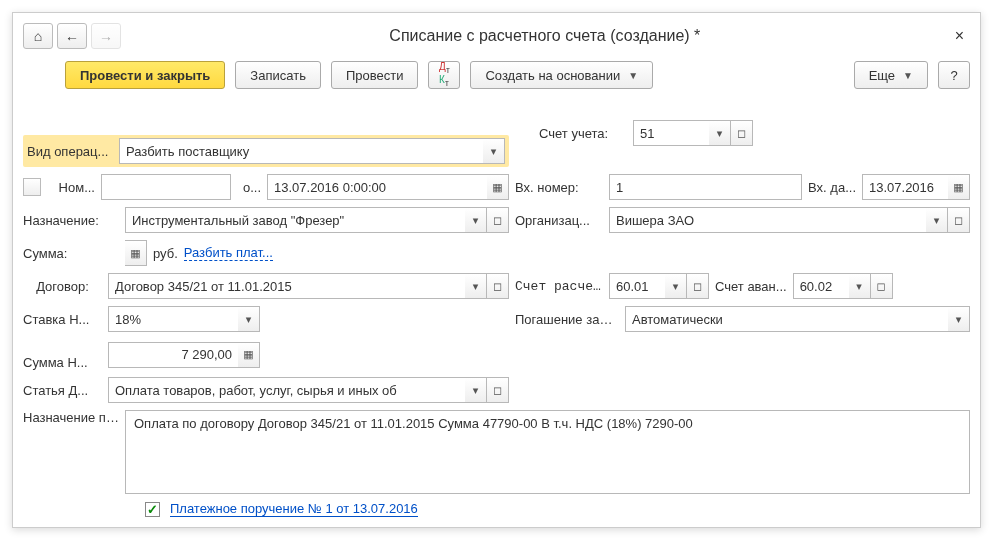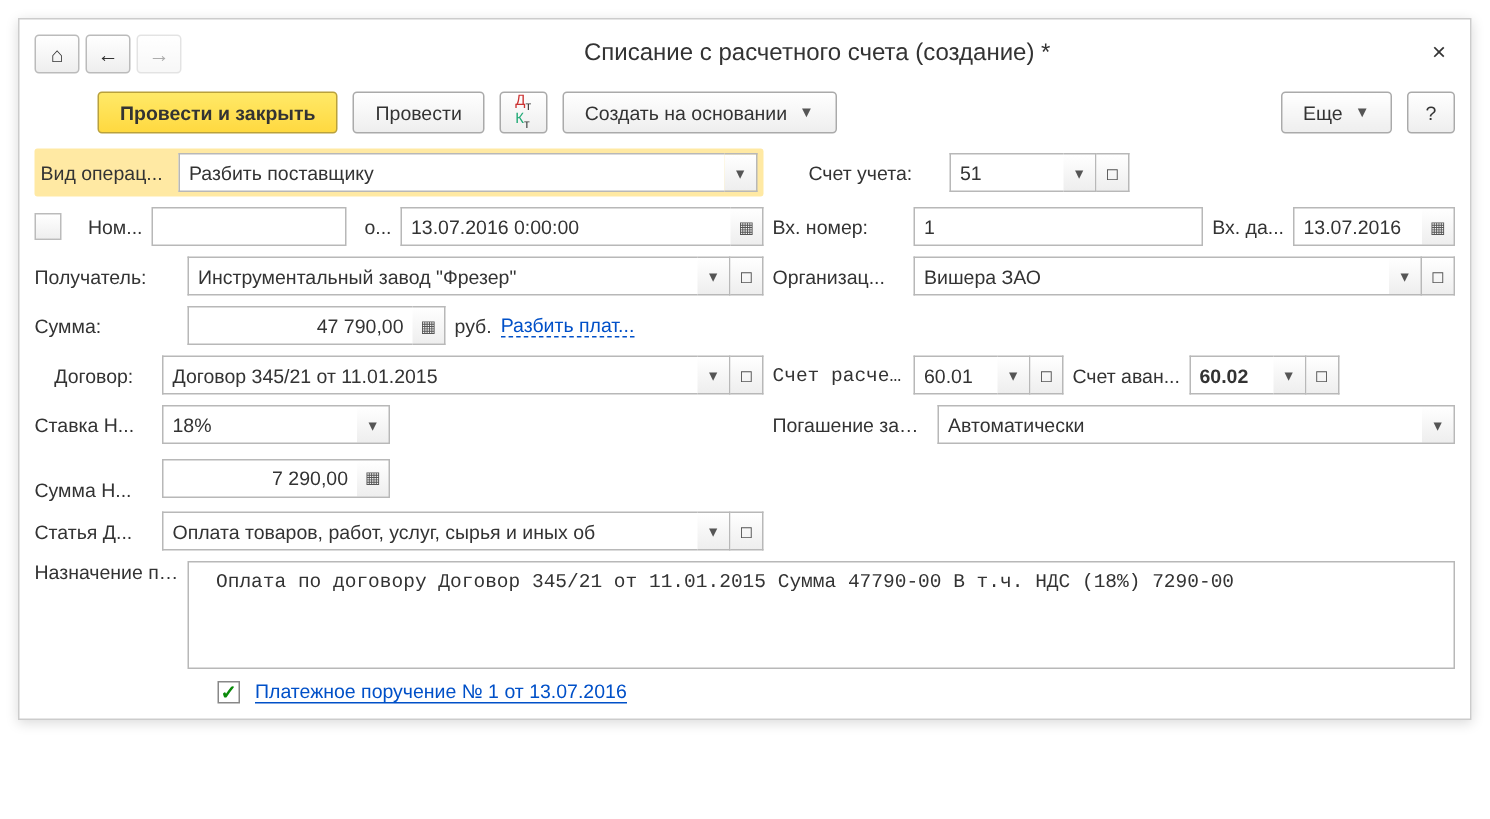--- a/index.html
+++ b/index.html
@@ -99,30 +99,30 @@
     font-size: 11px; color: #555;
   }
   .fld-group .mini:first-of-type { }
   .hl-row {
     background: #ffe9a3;
     padding: 3px 4px;
     border-radius: 2px;
     display: flex;
     align-items: center;
     gap: 6px;
+    margin-top: 36px;
   }
   .link { color: #0050c8; text-decoration: none; border-bottom: 1px dashed #0050c8; }
   .link.solid { border-bottom-style: solid; }
   .textarea {
     border: 1px solid #b8b8b8;
-    padding: 5px 18px;
-    font-size: 13px;
-    height: 72px;
+    padding: 5px 8px;
+    font-size: 13px;
+    height: 84px;
     overflow: hidden;
-    font-family: Liberation Mono, monospace;
   }
   .footer {
     display: flex;
     align-items: center;
     gap: 10px;
     margin-top: 6px;
     padding-left: 122px;
   }
   .chk {
     width: 15px; height: 15px;
@@ -161,20 +161,23 @@
     <div class="close">
       <span>×</span>
     </div>
   </div>
 
   <div class="toolbar">
     <div class="btn btn-primary">
       <span>Провести и закрыть</span>
     </div>
     <div class="btn">
+      <span>Записать</span>
+    </div>
+    <div class="btn">
       <span>Провести</span>
     </div>
     <div class="btn btn-icon">
       <div class="dkt-icon"><span class="dkt-d">Д</span><sub>т</sub><br><span class="dkt-k">К</span><sub>т</sub></div>
     </div>
     <div class="btn">
       <span>Создать на основании</span>
       <span class="ddarrow">▼</span>
     </div>
     <div class="spacer"></div>
@@ -226,42 +229,41 @@
         <div class="label">Вх. да...</div>
         <div class="fld-group">
           <div class="input" style="width:86px;">13.07.2016</div>
           <div class="mini">▦</div>
         </div>
       </div>
     </div>
 
     <div class="row">
       <div class="col-left">
-        <div class="label" style="width:96px;">Получатель:</div>
+        <div class="label" style="width:96px;">Назначение:</div>
         <div class="fld-group" style="flex:1;">
           <div class="input" style="flex:1;">Инструментальный завод "Фрезер"</div>
           <div class="mini">▾</div>
           <div class="mini">◻</div>
         </div>
       </div>
       <div class="col-right">
         <div class="label" style="width:88px;">Организац...</div>
         <div class="fld-group" style="flex:1;">
           <div class="input" style="flex:1;">Вишера ЗАО</div>
           <div class="mini">▾</div>
           <div class="mini">◻</div>
         </div>
       </div>
     </div>
 
     <div class="row">
       <div class="col-left">
         <div class="label" style="width:96px;">Сумма:</div>
         <div class="fld-group">
-          <div class="input right" style="width:150px;">47 790,00</div>
           <div class="mini">▦</div>
         </div>
         <div class="label">руб.</div>
         <a class="link">Разбить плат...</a>
       </div>
     </div>
 
     <div class="row">
       <div class="col-left">
         <div class="label" style="width:79px;text-align:center;">Договор:</div>
@@ -273,21 +275,21 @@
       </div>
       <div class="col-right">
         <div class="label" style="width:88px;font-family:Liberation Mono, monospace;">Счет расчет...</div>
         <div class="fld-group">
           <div class="input" style="width:56px;">60.01</div>
           <div class="mini">▾</div>
           <div class="mini">◻</div>
         </div>
         <div class="label">Счет аван...</div>
         <div class="fld-group">
-          <div class="input" style="width:56px;font-weight:bold;">60.02</div>
+          <div class="input" style="width:56px;">60.02</div>
           <div class="mini">▾</div>
           <div class="mini">◻</div>
         </div>
       </div>
     </div>
 
     <div class="row">
       <div class="col-left">
         <div class="label" style="width:79px;">Ставка Н...</div>
         <div class="fld-group">

